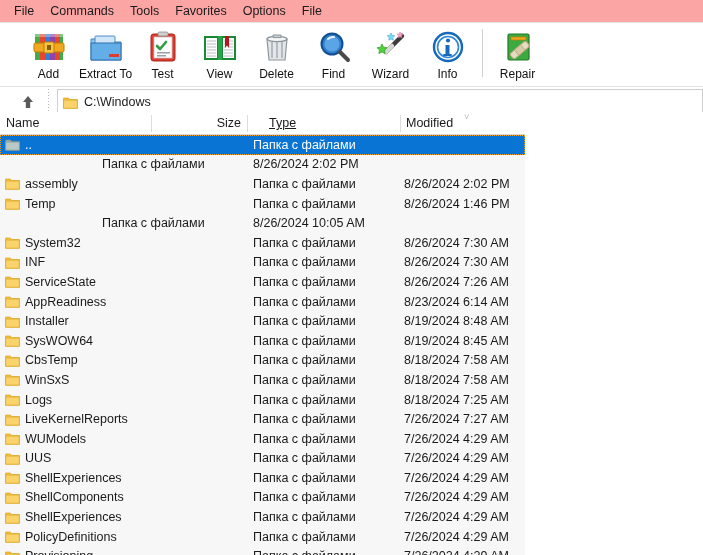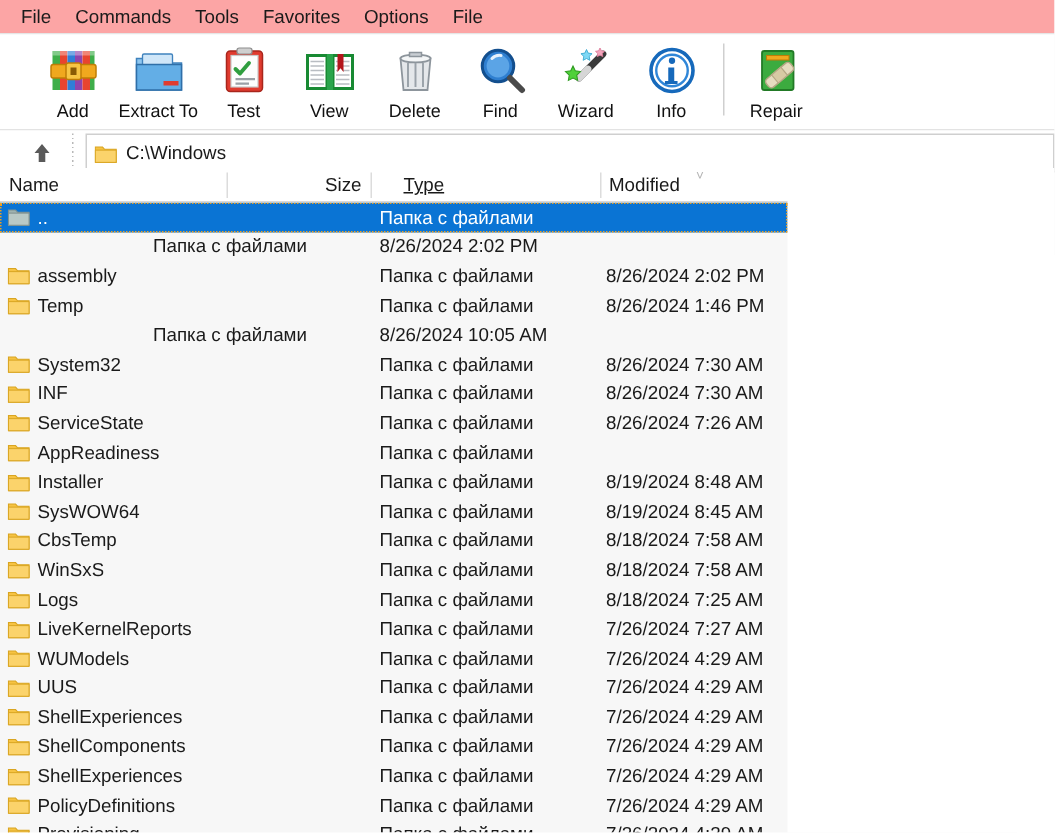--- a/index.html
+++ b/index.html
@@ -451,20 +451,21 @@
         <div class="row">
           <div class="c-name">
             <svg class="ficon" viewBox="0 0 16 14">
               <path d="M0.6 2.2 h5.1 l1.5 1.6 h8.2 v9.3 h-14.8 z" fill="#f6c343" stroke="#d9a522" stroke-width="0.8"></path>
                  <path d="M0.6 4.4 h14.8 v8.7 h-14.8 z" fill="#fbd36b" stroke="#d9a522" stroke-width="0.7"></path>
             </svg>
             <span class="fname">AppReadiness</span>
           </div>
           <div class="c-size"></div>
           <div class="c-type">Папка с файлами</div>
+          <div class="c-mod">8/23/2024 6:14 AM</div>
         </div>
         <div class="row">
           <div class="c-name">
             <svg class="ficon" viewBox="0 0 16 14">
               <path d="M0.6 2.2 h5.1 l1.5 1.6 h8.2 v9.3 h-14.8 z" fill="#f6c343" stroke="#d9a522" stroke-width="0.8"></path>
                  <path d="M0.6 4.4 h14.8 v8.7 h-14.8 z" fill="#fbd36b" stroke="#d9a522" stroke-width="0.7"></path>
             </svg>
             <span class="fname">Installer</span>
           </div>
           <div class="c-size"></div>

